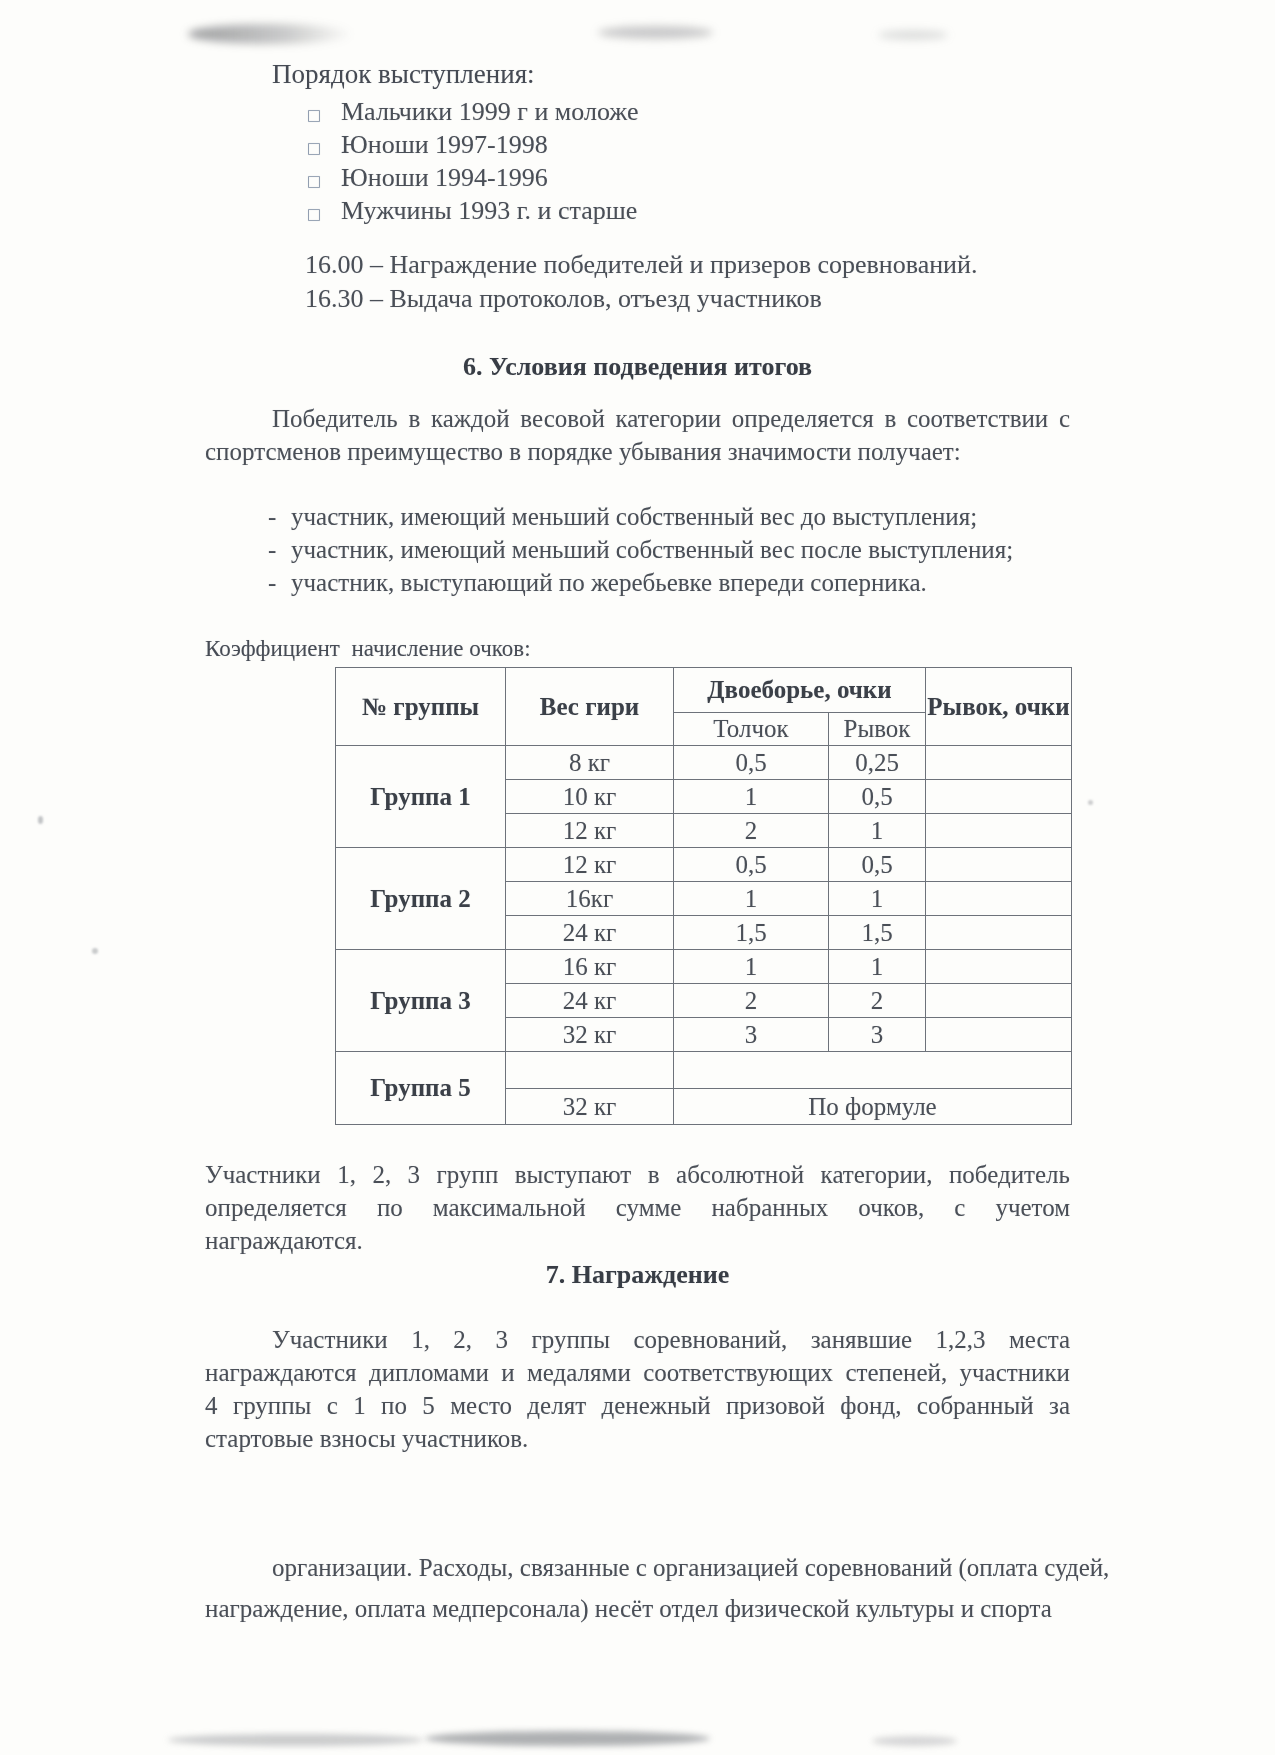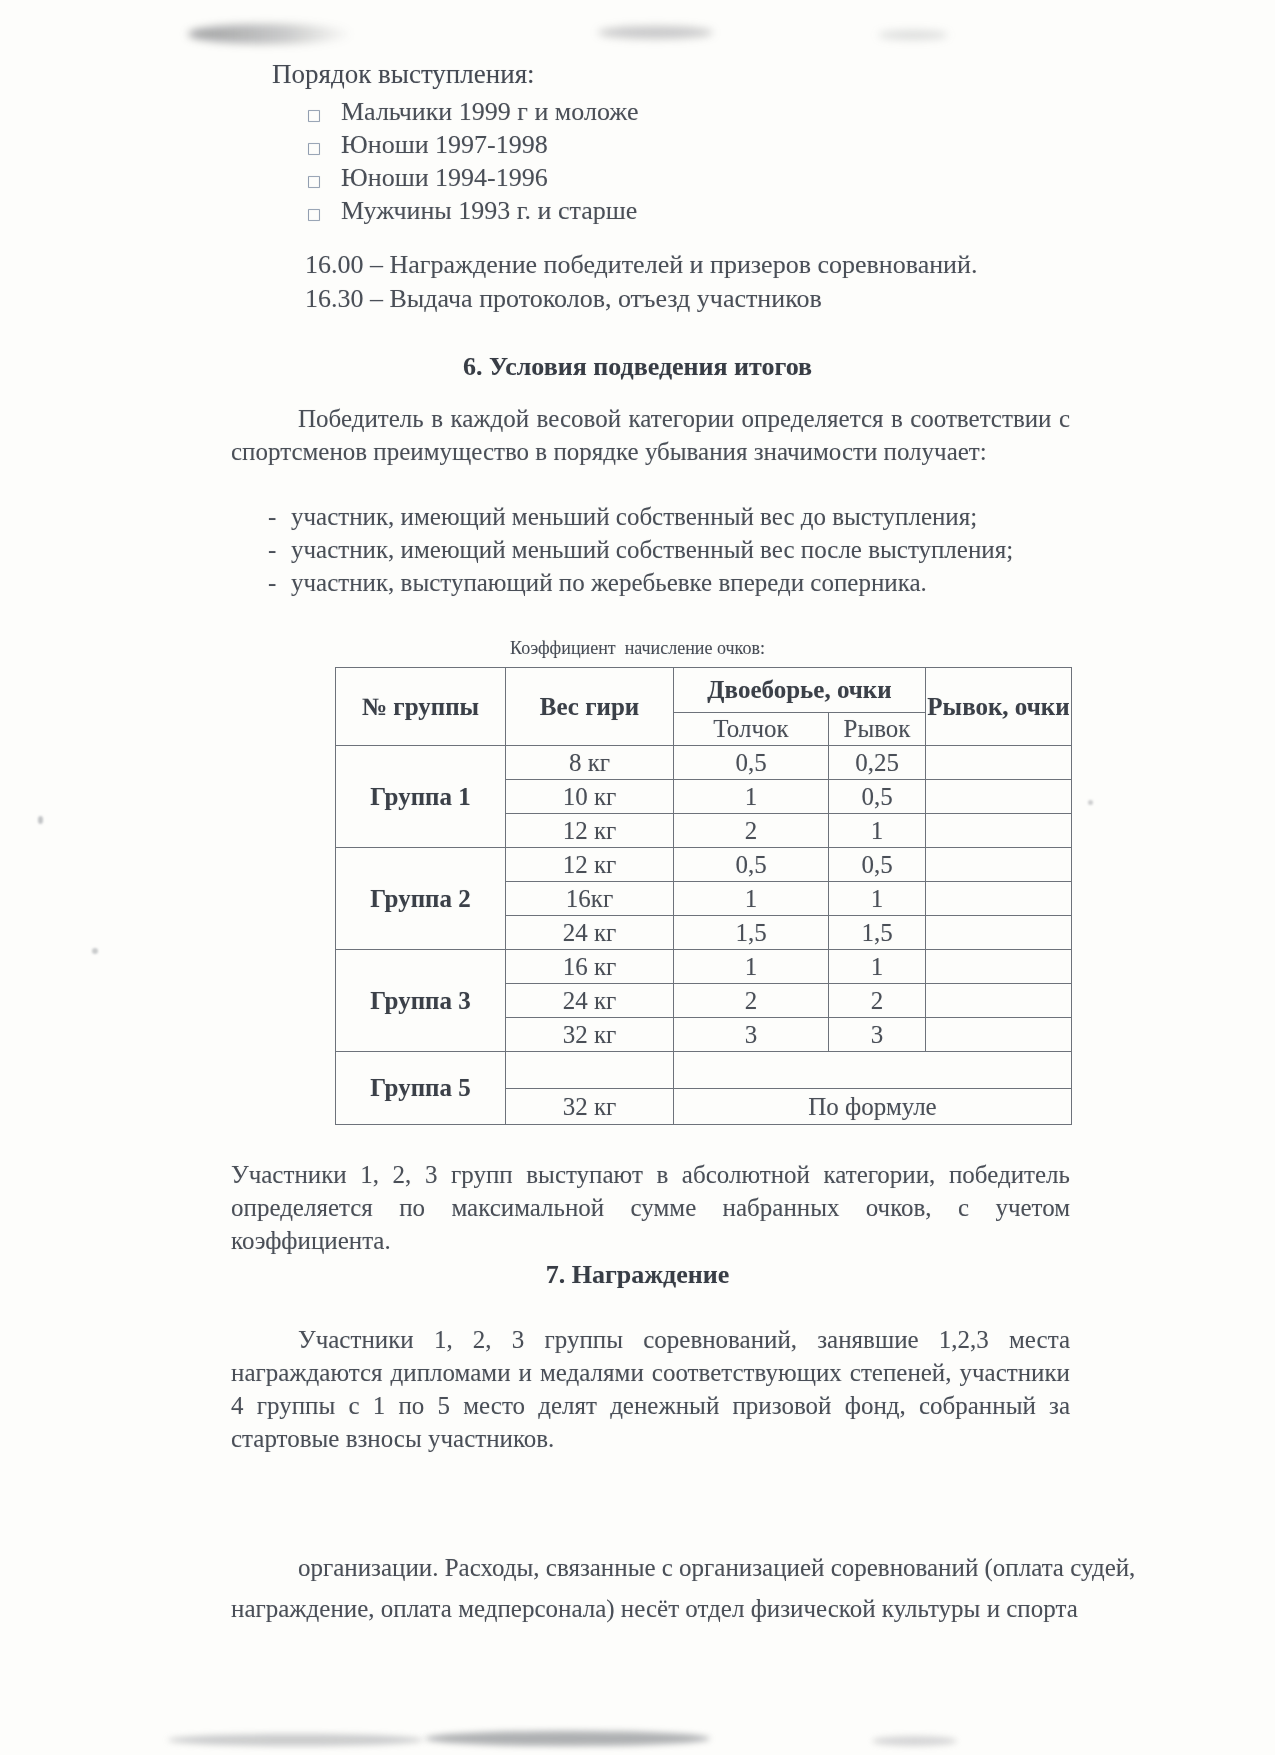--- a/index.html
+++ b/index.html
@@ -14,21 +14,21 @@
   }
   .heading {
     position:absolute; left:205px; width:865px;
     text-align:center; font-weight:bold; font-size:26px; color:#383d45;
     line-height:33px;
   }
   .para {
     position:absolute; left:205px; width:865px;
     font-size:25px; line-height:33px;
   }
-  .para .tline { text-align:justify; text-align-last:justify; white-space:nowrap;margin-left:26px; }
+  .para .tline { text-align:justify; text-align-last:justify; white-space:nowrap; }
   .para .tline:last-child { text-align-last:left; }
   .para.indent .tline:first-child { text-indent:67px; }
   .para.wide { line-height:41px; }
 
   .order-heading {
     position:absolute; left:272px; top:58px;
     font-size:27px; line-height:33px; color:#454a53;
   }
   .blist { position:absolute; left:305px; top:95px; font-size:26px; line-height:33px; }
   .bitem { position:relative; padding-left:36px; height:33px; }
@@ -37,21 +37,21 @@
     font-size:15px; color:#8593a8; font-family:"DejaVu Sans", sans-serif;
   }
   .sched { position:absolute; left:305px; top:248px; font-size:26px; line-height:33.5px; }
 
   .dlist { position:absolute; left:268px; top:500px; font-size:25px; line-height:33px; }
   .ditem { position:relative; padding-left:23px; }
   .dmark { position:absolute; left:0; top:0; }
 
   .ttitle {
     position:absolute; left:205px; top:632px; width:865px;
-    text-align:center; font-size:18px; line-height:33px; white-space:pre-wrap;
+    text-align:left; font-size:23px; line-height:33px; white-space:pre-wrap;
     color:#474c55;
   }
   table.score {
     position:absolute; left:335px; top:667px;
     border-collapse:collapse; table-layout:fixed; width:736px;
     font-size:25px; color:#4a4f57;
   }
   table.score td {
     border:1.5px solid #6d727a; text-align:center; vertical-align:middle;
     padding:0; overflow:hidden;
@@ -230,21 +230,21 @@
       <tr class="g4b">
         <td>32 кг</td>
         <td colspan="3">По формуле</td>
       </tr>
     </tbody>
   </table>
 
   <div class="para" style="top:1158px;">
       <div class="tline">Участники 1, 2, 3 групп выступают в абсолютной категории, победитель</div>
       <div class="tline">определяется по максимальной сумме набранных очков, с учетом</div>
-      <div class="tline">коэффициента.</div>
+      <div class="tline">награждаются.</div>
     </div>
 
   <div class="heading" style="top:1258px;">7. Награждение</div>
   <div class="para indent" style="top:1323px;">
       <div class="tline">Участники 1, 2, 3 группы соревнований, занявшие 1,2,3 места</div>
       <div class="tline">награждаются дипломами и медалями соответствующих степеней, участники</div>
       <div class="tline">4 группы с 1 по 5 место делят денежный  призовой фонд, собранный за</div>
       <div class="tline">стартовые взносы участников.</div>
     </div>
 

